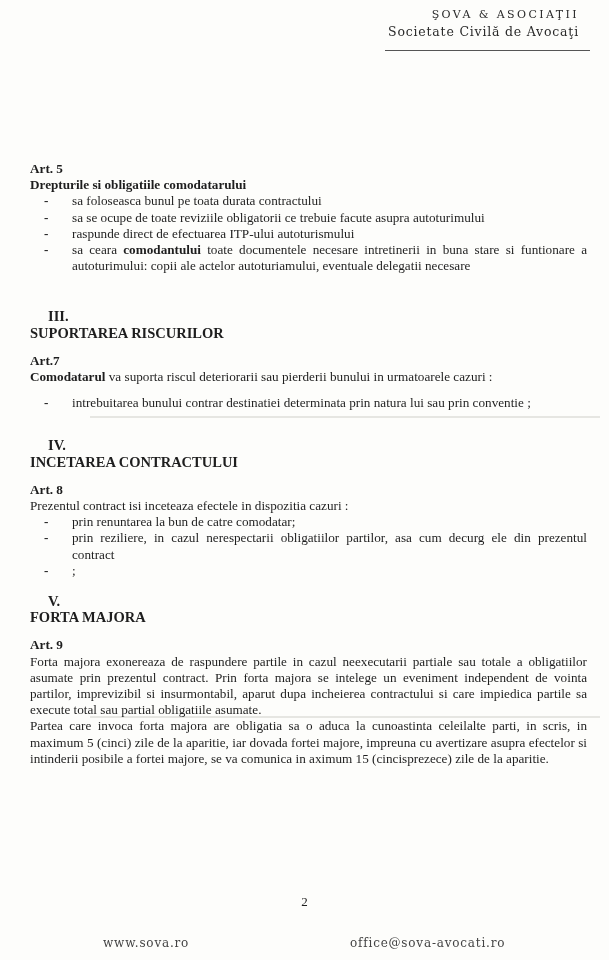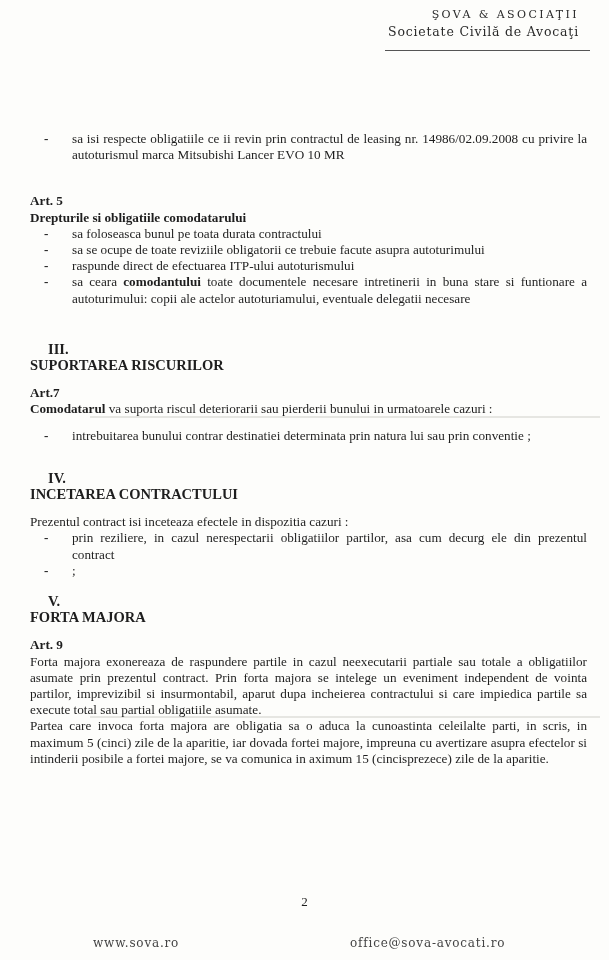--- a/index.html
+++ b/index.html
@@ -18,39 +18,38 @@
   ul.dash li::before { content: "-"; position: absolute; left: -28px; font-weight: bold; }
   .art { font-weight: bold; margin-top: 14px; }
   .bold-title { font-weight: bold; }
   .section { font-weight: bold; font-size: 14.5px; display: flex; margin-top: 26px; margin-bottom: 12px; flex-direction: column; }
   .section .num { width: 48px; padding-left: 18px; }
   p.par { margin: 0; text-align: justify; }
   b.kw { font-weight: bold; }
   .gap { height: 10px; }
   .page-num { position: absolute; top: 894px; left: 0; width: 609px; text-align: center; font-size: 13px; }
   .footer { position: absolute; top: 936px; font-family: "DejaVu Serif", serif; font-size: 12px; letter-spacing: 0.8px; color: #444; }
-  .footer.web { left: 93px; }
+  .footer.web { left: 103px; }
   .footer.mail { left: 350px; }
   .scanline { position: absolute; left: 90px; width: 510px; height: 2px; background: #e6e6e2; }
 </style>
 </head>
 <body>
 
 <div class="header">
   <div class="firm">ŞOVA &amp; ASOCIAŢII</div>
   <div class="subtitle">Societate Civilă de Avocaţi</div>
 </div>
 <div class="header-rule"></div>
 
 <div class="scanline" style="top:416px"></div>
 <div class="scanline" style="top:716px"></div>
 
 <div class="content">
   <ul class="dash">
-    <li>sa isi respecte obligatiile ce ii revin prin contractul de leasing nr. 14986/02.09.2008 cu privire la autoturismul marca Mitsubishi Lancer EVO 10 MR</li>
   </ul>
 
   <div class="art" style="margin-top:30px">Art. 5</div>
   <div class="bold-title">Drepturile si obligatiile comodatarului</div>
   <ul class="dash">
     <li>sa foloseasca bunul pe toata durata contractului</li>
     <li>sa se ocupe de toate reviziile obligatorii ce trebuie facute asupra autoturimului</li>
     <li>raspunde direct de efectuarea ITP-ului autoturismului</li>
     <li><span>sa ceara </span><b class="kw">comodantului</b><span> toate documentele necesare intretinerii in buna stare si funtionare a autoturimului: copii ale actelor autoturiamului, eventuale delegatii necesare</span></li>
   </ul>
@@ -63,22 +62,24 @@
   <p class="par"><b class="kw">Comodatarul</b><span> va suporta riscul deteriorarii sau pierderii bunului in urmatoarele cazuri :</span></p>
   <div class="gap"></div>
   <ul class="dash">
     <li>intrebuitarea bunului contrar destinatiei determinata prin natura lui sau prin conventie ;</li>
   </ul>
 
   <div class="section">
     <span class="num">IV.</span>
     <span>INCETAREA CONTRACTULUI</span>
   </div>
+  <div class="art" style="margin-top:0">Art. 8</div>
   <p class="par">Prezentul contract isi inceteaza efectele in dispozitia cazuri :</p>
   <ul class="dash">
+    <li>prin renuntarea la bun de catre comodatar;</li>
     <li>prin reziliere, in cazul nerespectarii obligatiilor partilor, asa cum decurg ele din prezentul contract</li>
     <li>;</li>
   </ul>
 
   <div class="section" style="margin-top:14px">
     <span class="num">V.</span>
     <span>FORTA MAJORA</span>
   </div>
   <div class="art" style="margin-top:0">Art. 9</div>
   <p class="par">Forta majora exonereaza de raspundere partile in cazul neexecutarii partiale sau totale a obligatiilor asumate prin prezentul contract. Prin forta majora se intelege un eveniment independent de vointa partilor, imprevizibil si insurmontabil, aparut dupa incheierea contractului si care impiedica partile sa execute total sau partial obligatiile asumate.</p>

